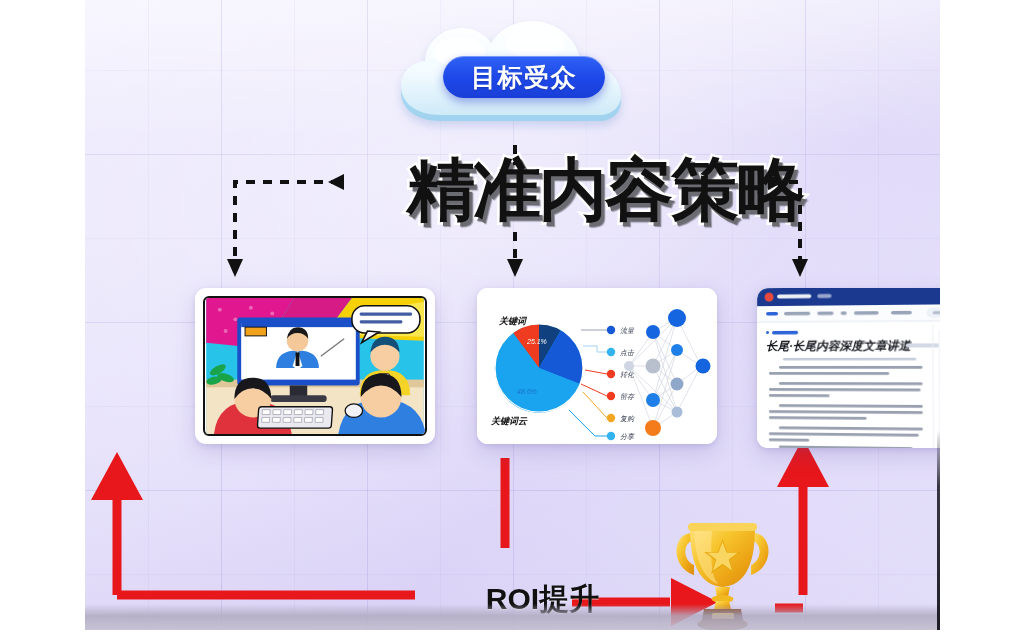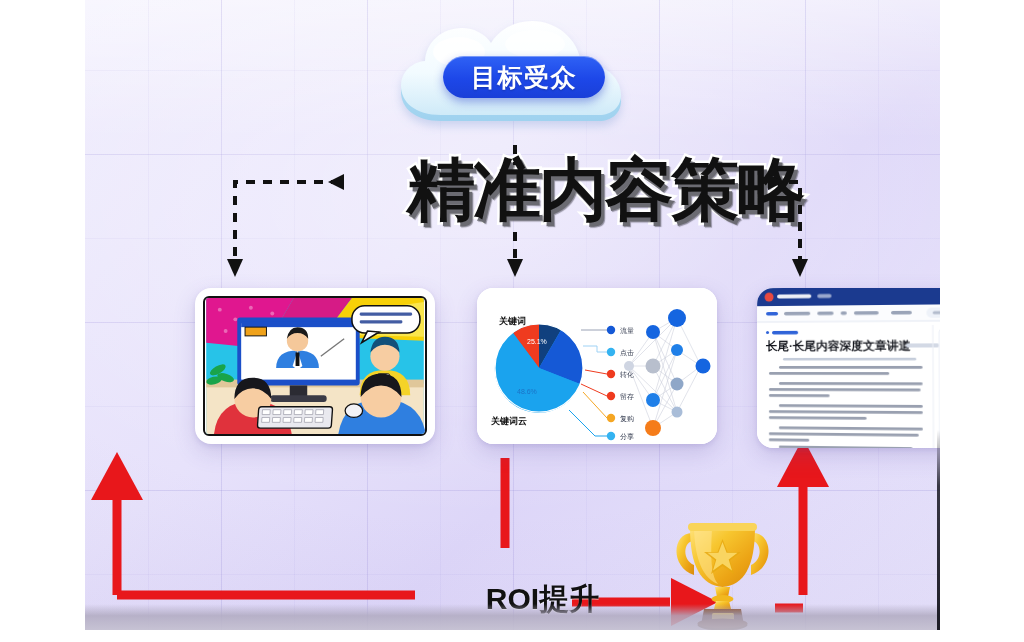--- a/index.html
+++ b/index.html
@@ -52,23 +52,23 @@
   #main-title span {
     font-size:68px; font-weight:bold; color:#111; letter-spacing:-2px; line-height:1;
     -webkit-text-stroke:5px #ffffff; paint-order:stroke fill;
     text-shadow: 3px 4px 0 #6b6b72, 4px 5px 1px rgba(40,40,50,.45);
   }
 
   
   .dashsvg { position:absolute; overflow:visible; }
 
   
-  .card { position:absolute; background:#ffffff; border-radius:16px;
+  .card { position:absolute; background:#ffffff; border-radius:11px;
     box-shadow:0 8px 22px rgba(90,75,160,.20), 0 2px 5px rgba(90,75,160,.14);
-    overflow:hidden; }
+    overflow:hidden;font-style:italic; }
   #card1 { left:110px; top:288px; width:240px; height:156px; padding:8px; }
   #card2 { left:392px; top:288px; width:240px; height:156px; }
   #card3 { left:672px; top:288px; width:248px; height:160px; padding:0; }
 
   
   .comic { width:100%; height:100%; border-radius:6px; overflow:hidden; position:relative;
      border:2px solid #111; }
   
   .brow { width:100%; height:100%; position:relative; border-radius:10px; overflow:hidden;
      transform:perspective(560px) rotateY(-5deg) rotateX(1.5deg); transform-origin:left center;

